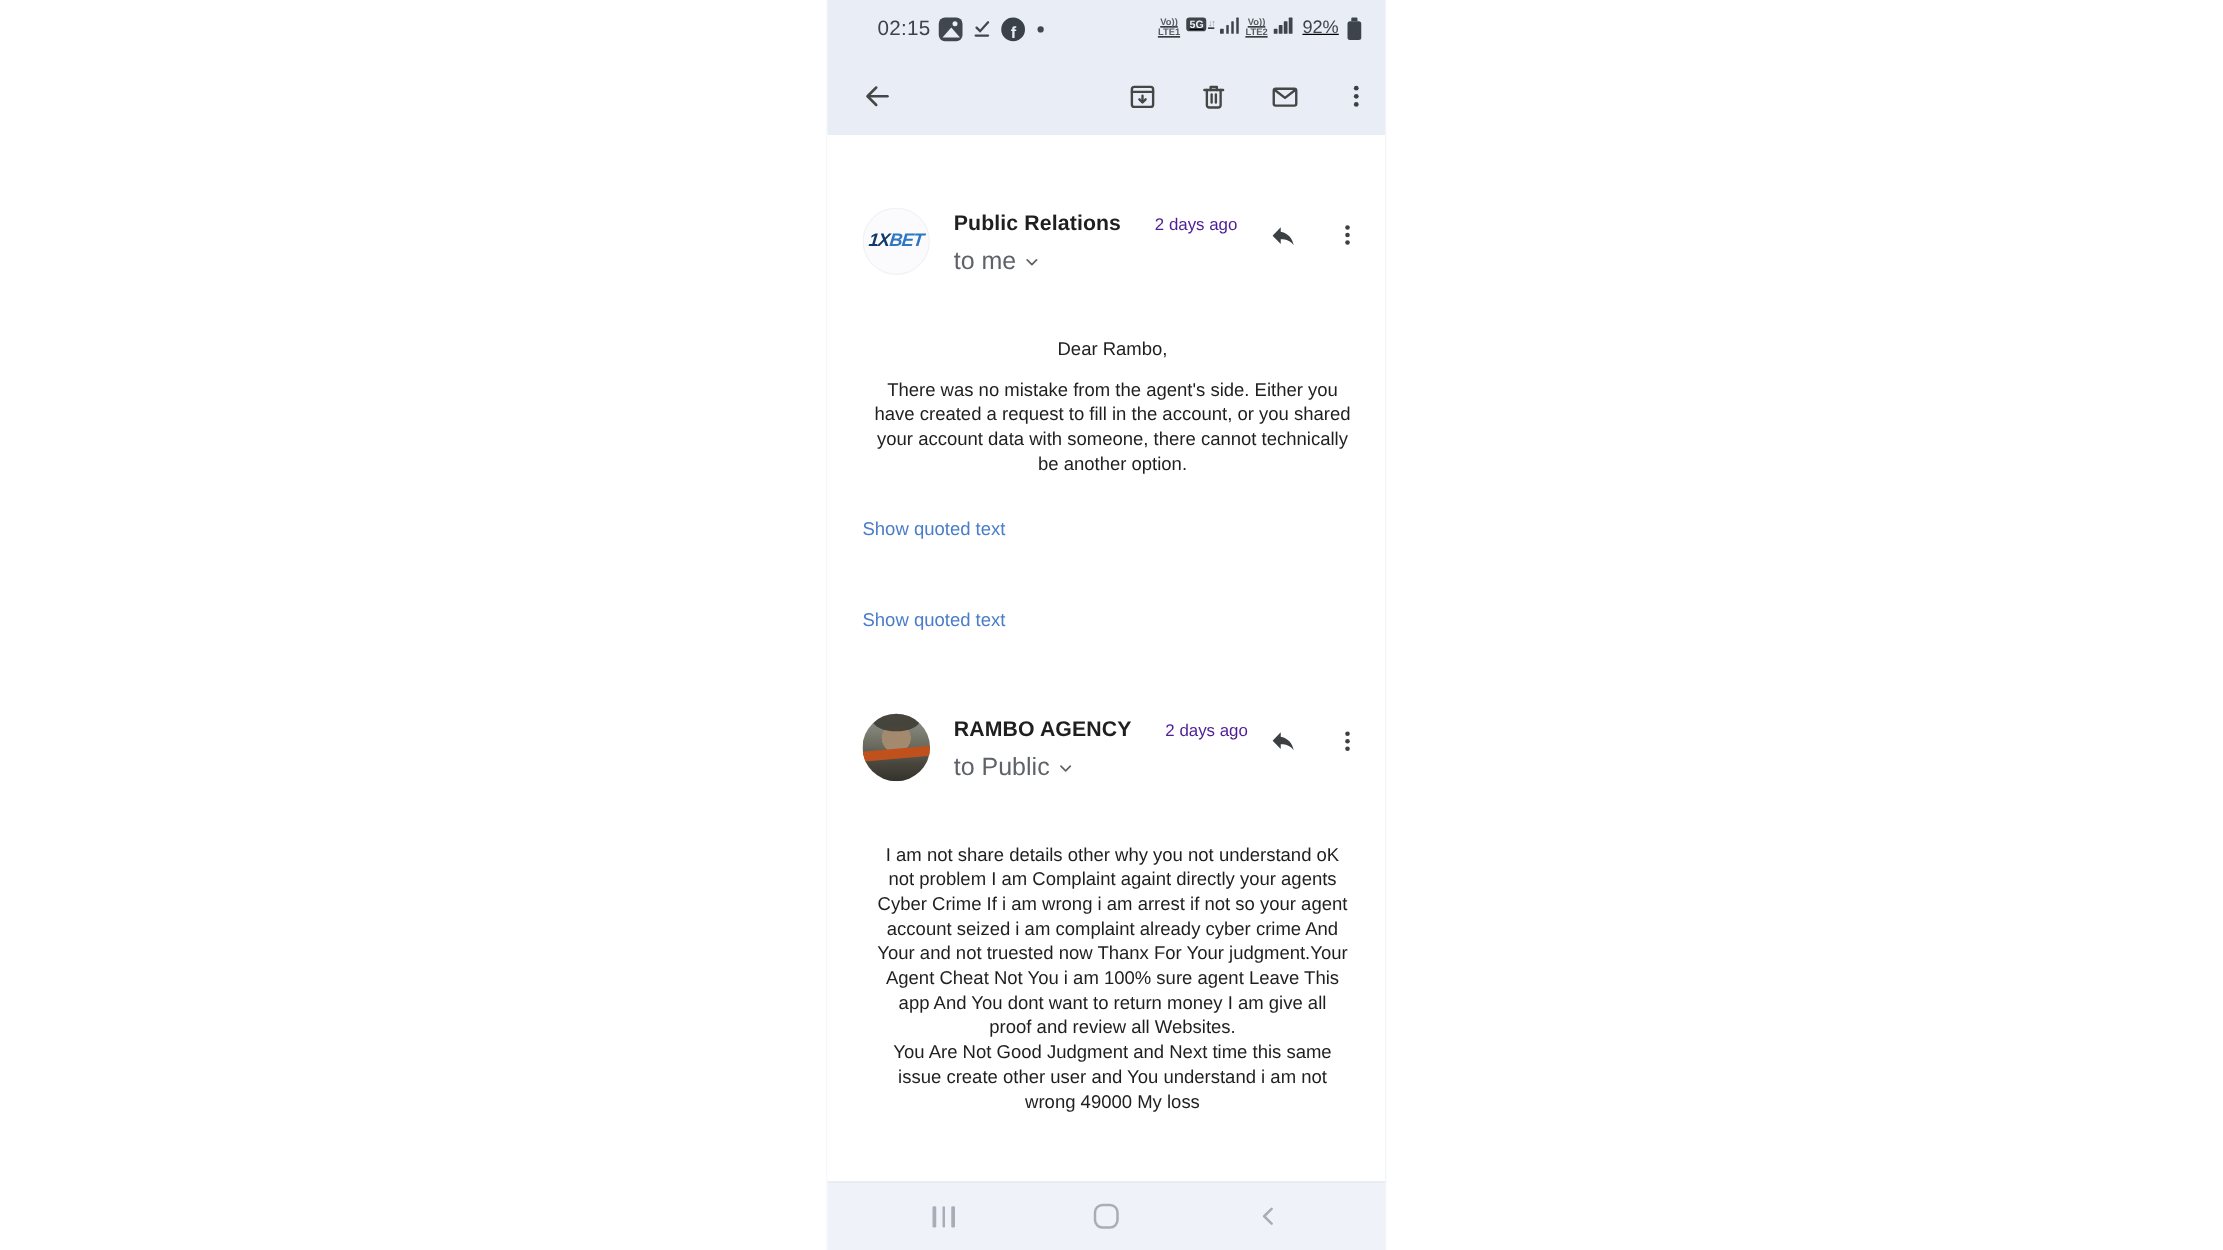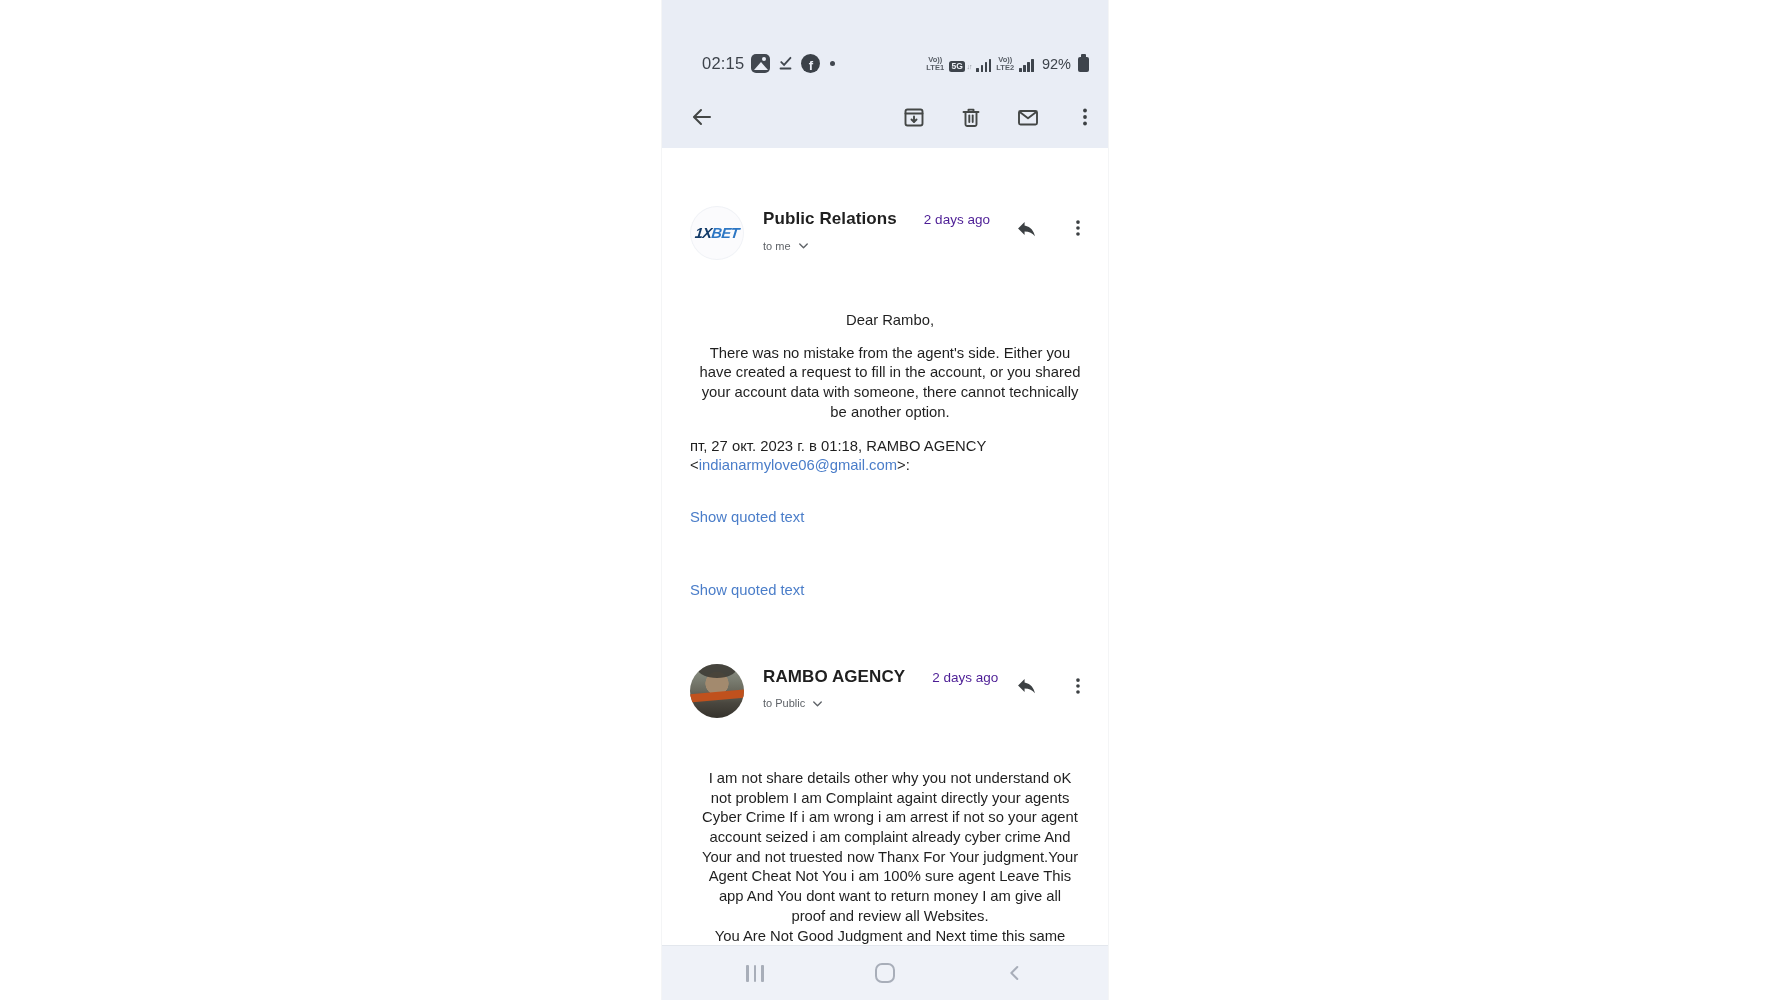--- a/index.html
+++ b/index.html
@@ -4,32 +4,32 @@
 <style>
   html,body{margin:0;padding:0;background:#ffffff;}
   *{box-sizing:border-box;font-family:"Liberation Sans",sans-serif;}
   .canvas{position:relative;width:1778px;height:1000px;background:#ffffff;overflow:hidden;}
   .phone{position:absolute;left:662px;top:0;width:446px;height:1000px;background:#ffffff;
          box-shadow:0 0 0 1px rgba(40,50,70,0.05);display:flex;flex-direction:column;}
 
   
   .header-zone{background:#e9edf5;flex:0 0 108px;display:flex;flex-direction:column;}
   .status-bar{height:46px;display:flex;align-items:center;justify-content:space-between;
-              padding:0 19px 0 40px;margin-top:40px;}
+              padding:0 19px 0 40px;}
   .sb-left{display:flex;align-items:center;gap:7px;}
   .sb-time{font-size:16.5px;color:#3d434b;letter-spacing:.2px;}
   .glyph-box{width:19px;height:19px;border-radius:5px;background:#41474f;position:relative;overflow:hidden;}
   .glyph-box .mountain{position:absolute;bottom:3px;left:3px;width:0;height:0;
       border-left:7px solid transparent;border-right:7px solid transparent;border-bottom:8px solid #e9edf5;}
   .glyph-box .sun{position:absolute;top:3px;right:4px;width:4px;height:4px;border-radius:50%;background:#e9edf5;}
   .check-icon{width:17px;height:17px;}
   .fb-icon{width:19px;height:19px;border-radius:50%;background:#3b4148;color:#e9edf5;
            font-weight:bold;font-size:13px;display:flex;align-items:flex-end;justify-content:center;line-height:15px;}
   .tiny-dot{width:5px;height:5px;border-radius:50%;background:#41474f;margin-left:3px;}
-  .sb-right{display:flex;align-items:flex-end;gap:5px;}
+  .sb-right{display:flex;align-items:flex-start;gap:5px;text-decoration:underline;}
   .volte{display:flex;flex-direction:column;align-items:center;line-height:8px;}
   .volte span{font-size:7.5px;color:#565c64;font-weight:bold;}
   .fiveg{display:flex;flex-direction:row;align-items:center;gap:1px;}
   .fiveg .badge{background:#3e444c;color:#eef1f7;font-size:8.5px;font-weight:bold;
                 padding:1px 2.5px;border-radius:2.5px;line-height:9px;}
   .fiveg .arrows{font-size:7px;color:#8a9099;line-height:7px;letter-spacing:-1px;}
   .sig{display:flex;align-items:flex-end;gap:1.5px;height:13px;}
   .sig i{display:block;width:2.6px;background:#3e444c;border-radius:.5px;}
   .sig i:nth-child(1){height:4px;}.sig i:nth-child(2){height:7px;}
   .sig i:nth-child(3){height:10px;}.sig i:nth-child(4){height:13px;}
@@ -59,21 +59,21 @@
       linear-gradient(180deg,#8d9186 0%, #7b7e72 28%, #6a6a5e 48%, #4a473f 72%, #35322c 100%);}
   .avatar-photo .band{position:absolute;left:-2px;right:-2px;top:52%;height:8px;
       background:#c0511d;transform:rotate(-5deg);}
   .avatar-photo .hair{position:absolute;top:-4px;left:8px;right:8px;height:18px;border-radius:50%;
       background:#3a3731;opacity:.85;}
   .msg-info{margin-left:19px;flex:1;padding-top:3px;}
   .sender-row{display:flex;align-items:baseline;gap:27px;}
   .sender-name{font-size:17px;font-weight:bold;color:#1f1f1f;letter-spacing:.1px;}
   .msg-time{font-size:13.5px;color:#4c1d95;}
   .recipient-row{display:flex;align-items:center;gap:5px;margin-top:9px;cursor:pointer;}
-  .recipient{font-size:11px;color:#5f6368;}
+  .recipient{font-size:20px;color:#5f6368;}
   .msg-actions{display:flex;align-items:center;gap:28px;padding-top:10px;}
 
   .msg-body{margin-top:47px;}
   .msg-body p{margin:0;font-size:14.8px;line-height:19.7px;color:#1f1f1f;white-space:pre-line;text-align:center;}
   .msg-body .para{margin-top:13px;}
   .quote{margin-top:14px;}
   .quote p{margin:0;font-size:14.8px;line-height:19.7px;color:#1f1f1f;}
   .link{color:#4a7dc9;text-decoration:none;cursor:pointer;}
   .show-quoted{display:inline-block;font-size:14.8px;color:#4a7dc9;cursor:pointer;}
   .sq-1{margin-top:33px;}
@@ -218,24 +218,20 @@
           </div>
         </div>
       </div>
 
       <div class="msg-body">
         <p>Dear Rambo,</p>
         <p class="para">There was no mistake from the agent's side. Either you
 have created a request to fill in the account, or you shared
 your account data with someone, there cannot technically
 be another option.</p>
-      </div>
-      <div class="quote">
-        <p><span>пт, 27 окт. 2023 г. в 01:18, RAMBO AGENCY</span><br>
-        <span>&lt;</span><a class="link">indianarmylove06@gmail.com</a><span>&gt;:</span></p>
       </div>
 
       <div><span class="show-quoted sq-1">Show quoted text</span></div>
       <div><span class="show-quoted sq-2">Show quoted text</span></div>
 
       <div class="msg-header second">
         <div class="avatar avatar-photo">
           <span class="hair"></span>
           <span class="band"></span>
         </div>

